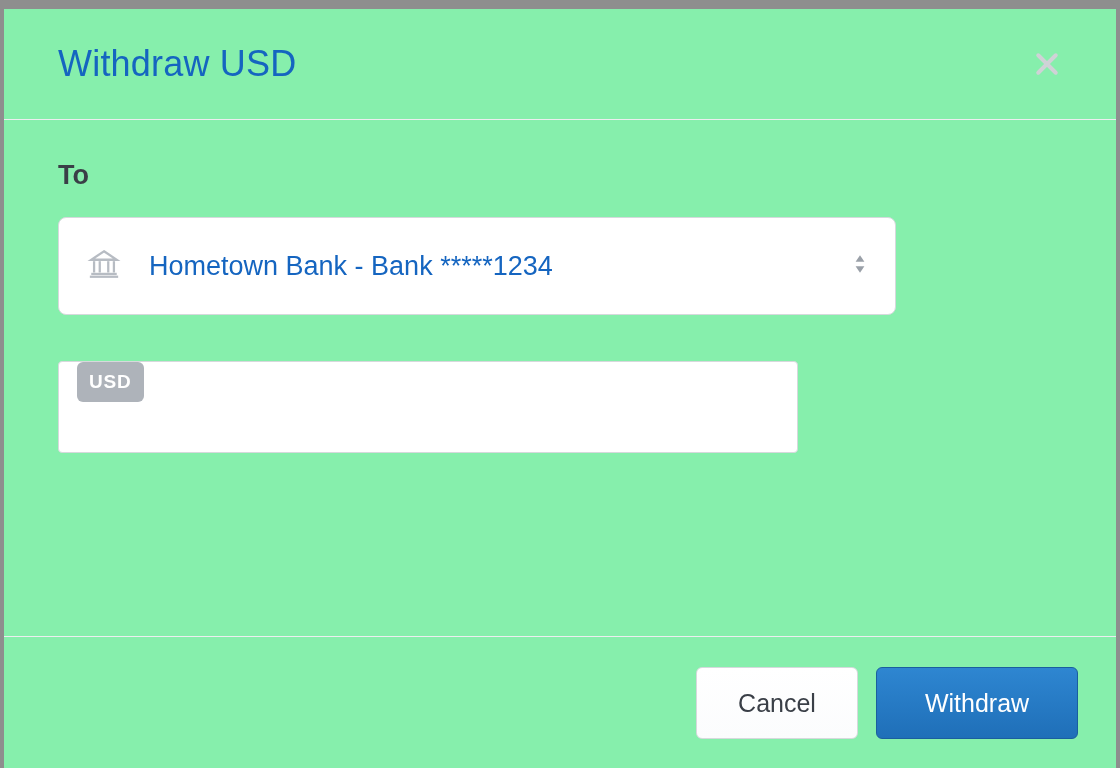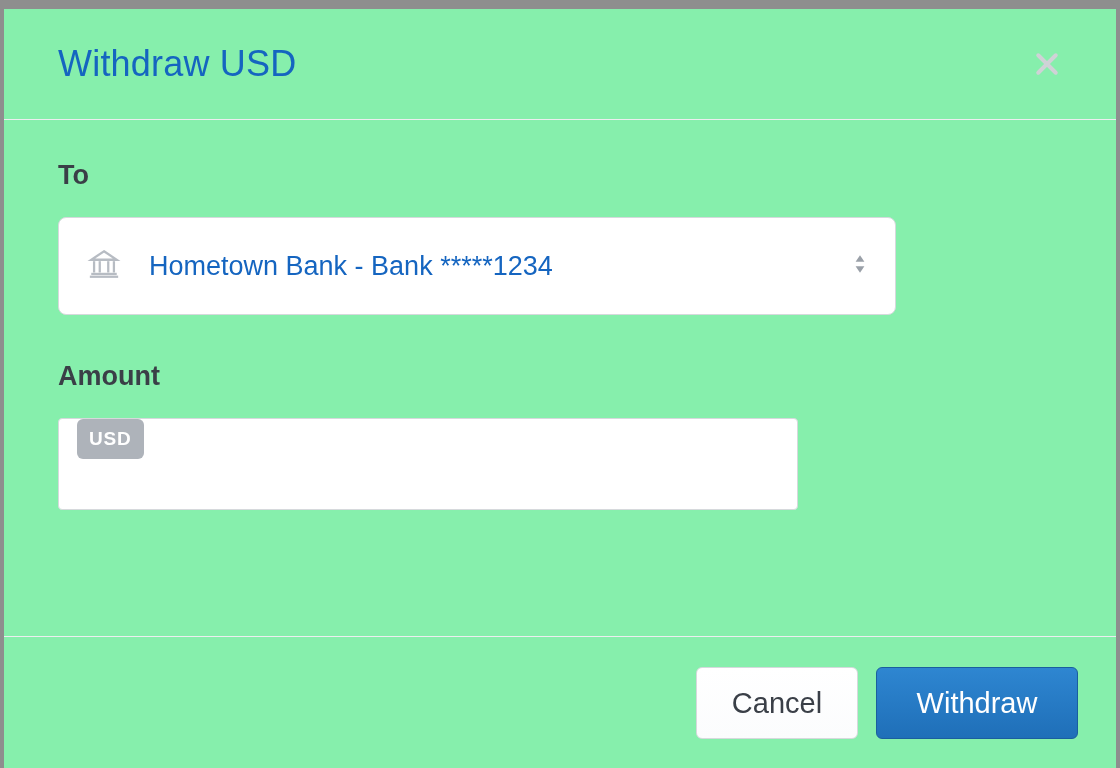--- a/index.html
+++ b/index.html
@@ -114,21 +114,21 @@
   .modal-footer {
     border-top: 1px solid #eceef0;
     padding: 30px 38px;
     display: flex;
     justify-content: flex-end;
     gap: 18px;
   }
   .btn {
     height: 72px;
     border-radius: 6px;
-    font-size: 29px;
+    font-size: 25px;
     font-weight: 400;
     cursor: pointer;
     padding: 0 34px;
     font-family: inherit;
   }
   .btn-secondary {
     background: linear-gradient(#ffffff, #fbfcfd);
     border: 1px solid #d6d9dc;
     color: #3a3f47;
     min-width: 162px;
@@ -179,21 +179,20 @@
             <svg width="14" height="22" viewBox="0 0 12 20" fill="currentColor">
               <polygon points="6,2 10,8 2,8"></polygon>
               <polygon points="6,18 10,12 2,12"></polygon>
             </svg>
           </span>
         </div>
       </div>
     </div>
 
     <div class="field-group">
-      <label class="field-label">Amount</label>
       <div class="amount-wrap">
         <span class="currency-tag">USD</span>
       </div>
     </div>
 
   </div>
 
   <div class="modal-footer">
     <button class="btn btn-secondary">Cancel</button>
     <button class="btn btn-primary">Withdraw</button>

